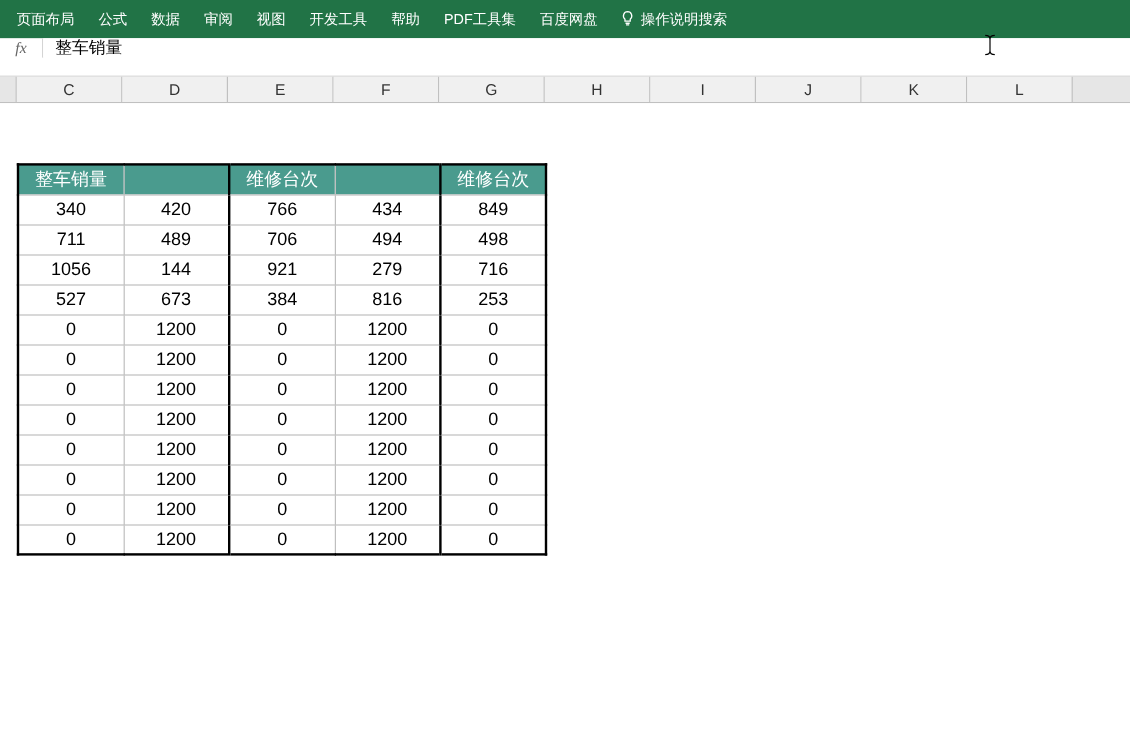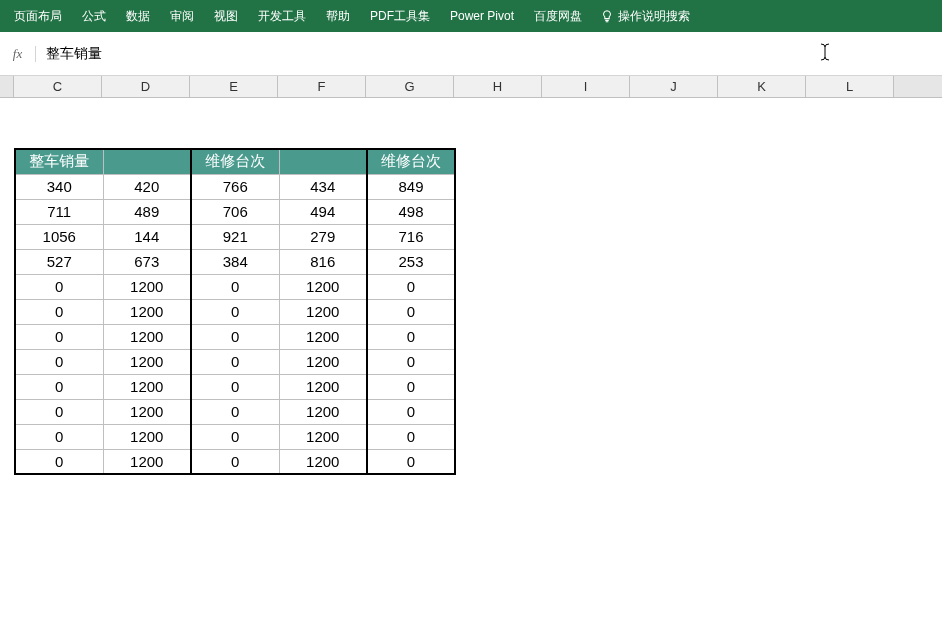--- a/index.html
+++ b/index.html
@@ -22,33 +22,32 @@
     .ribbon-tab {
       padding: 0 10px;
       height: 16px;
       display: flex;
       align-items: center;
       cursor: pointer;
       font-size: 12px;
     }
     .ribbon-help {
       display: flex;
-      align-items: center;
       gap: 4px;
       padding: 0 8px;
     }
     .lightbulb-icon {
       width: 14px;
       height: 14px;
       display: inline-block;
     }
     .formula-bar {
-      height: 44px;
-      display: flex;
-      align-items: center;
+      height: 32px;
+      display: flex;
+      align-items: flex-start;
       border-bottom: 1px solid #d4d4d4;
       background: #ffffff;
     }
     .fx-label {
       width: 36px;
       display: flex;
       align-items: center;
       justify-content: center;
       border-right: 1px solid #d4d4d4;
       font-style: italic;
@@ -125,21 +124,20 @@
 
 <div class="ribbon">
   <div class="ribbon-tab">页面布局</div>
   <div class="ribbon-tab">公式</div>
   <div class="ribbon-tab">数据</div>
   <div class="ribbon-tab">审阅</div>
   <div class="ribbon-tab">视图</div>
   <div class="ribbon-tab">开发工具</div>
   <div class="ribbon-tab">帮助</div>
   <div class="ribbon-tab">PDF工具集</div>
-  <div class="ribbon-tab">Power Pivot</div>
   <div class="ribbon-tab">百度网盘</div>
   <div class="ribbon-help">
     <span class="lightbulb-icon">
       <svg viewBox="0 0 16 16" fill="none" stroke="#fff" stroke-width="1.2">
         <path d="M8 2a4 4 0 0 0-2.5 7.1V11h5V9.1A4 4 0 0 0 8 2z"></path>
         <path d="M6 13h4M6.5 14.5h3"></path>
       </svg>
     </span>
     <span>操作说明搜索</span>
   </div>

